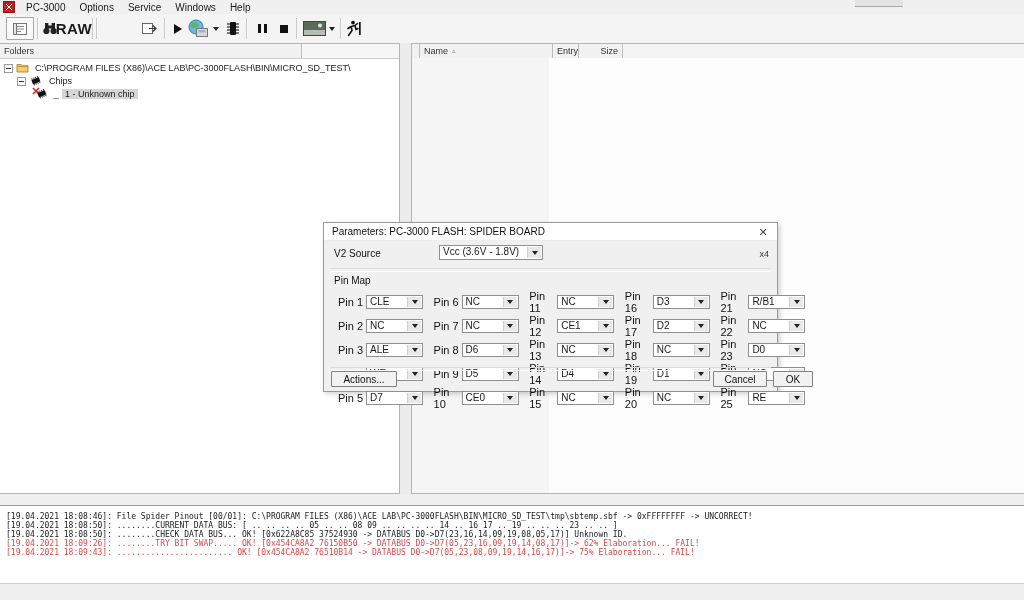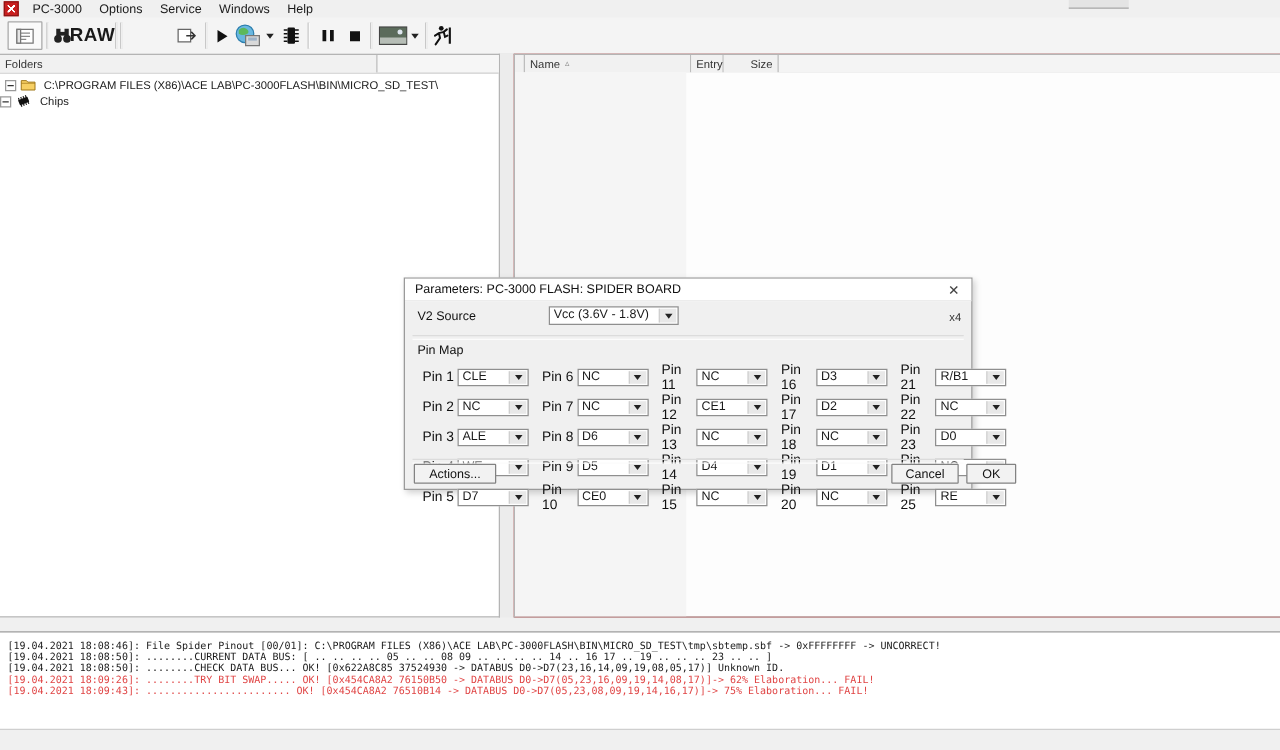--- a/index.html
+++ b/index.html
@@ -214,41 +214,63 @@
       <div class="tree-row" style="padding-left:4px;">
         <span class="expand-box"></span>
         <span class="tree-icon">
           <svg width="13" height="11" viewBox="0 0 13 11">
               <path d="M1 2.5 h4.2 l1 1.2 H12 v6.3 H1 z" fill="#f7d064" stroke="#a07818" stroke-width="0.8"></path>
               <path d="M1 4.6 h11" stroke="#a07818" stroke-width="0.6"></path>
             </svg>
         </span>
         <span class="tree-label">C:\PROGRAM FILES (X86)\ACE LAB\PC-3000FLASH\BIN\MICRO_SD_TEST\</span>
       </div>
-      <div class="tree-row" style="">
+      <div class="tree-row" style="padding-left:17px;">
         <span class="expand-box"></span>
         <span class="tree-icon">
           <svg width="14" height="11" viewBox="0 0 14 11">
               <g transform="rotate(-22 7 6)">
                 <rect x="3" y="3.5" width="8" height="4.5" rx="0.5" fill="#111"></rect>
                 <g stroke="#111" stroke-width="0.9">
                   <line x1="4" y1="2" x2="4" y2="3.5"></line>
                   <line x1="6" y1="2" x2="6" y2="3.5"></line>
                   <line x1="8" y1="2" x2="8" y2="3.5"></line>
                   <line x1="10" y1="2" x2="10" y2="3.5"></line>
                   <line x1="4" y1="8" x2="4" y2="9.5"></line>
                   <line x1="6" y1="8" x2="6" y2="9.5"></line>
                   <line x1="8" y1="8" x2="8" y2="9.5"></line>
                   <line x1="10" y1="8" x2="10" y2="9.5"></line>
                 </g>
               </g>
             </svg>
         </span>
         <span class="tree-label">Chips</span>
       </div>
+      <div class="tree-row" style="padding-left:31px;">
+        <span class="tree-icon">
+          <svg width="18" height="12" viewBox="0 0 18 12">
+              <path d="M2 1 L8 7 M8 1 L2 7" stroke="#d42222" stroke-width="1.5"></path>
+              <g transform="rotate(-22 11 7)">
+                <rect x="7" y="4.5" width="8" height="4.5" rx="0.5" fill="#111"></rect>
+                <g stroke="#111" stroke-width="0.9">
+                  <line x1="8" y1="3" x2="8" y2="4.5"></line>
+                  <line x1="10" y1="3" x2="10" y2="4.5"></line>
+                  <line x1="12" y1="3" x2="12" y2="4.5"></line>
+                  <line x1="14" y1="3" x2="14" y2="4.5"></line>
+                  <line x1="8" y1="9" x2="8" y2="10.5"></line>
+                  <line x1="10" y1="9" x2="10" y2="10.5"></line>
+                  <line x1="12" y1="9" x2="12" y2="10.5"></line>
+                  <line x1="14" y1="9" x2="14" y2="10.5"></line>
+                </g>
+              </g>
+            </svg>
+        </span>
+        <span class="tree-connector"></span>
+        <span class="tree-label selected">1 - Unknown chip</span>
+      </div>
     </div>
   </div>
 
   <div class="splitter"></div>
 
   <div class="file-panel">
     <div class="file-header">
       <div class="fh blank"></div>
       <div class="fh name">
         <span>Name</span>

